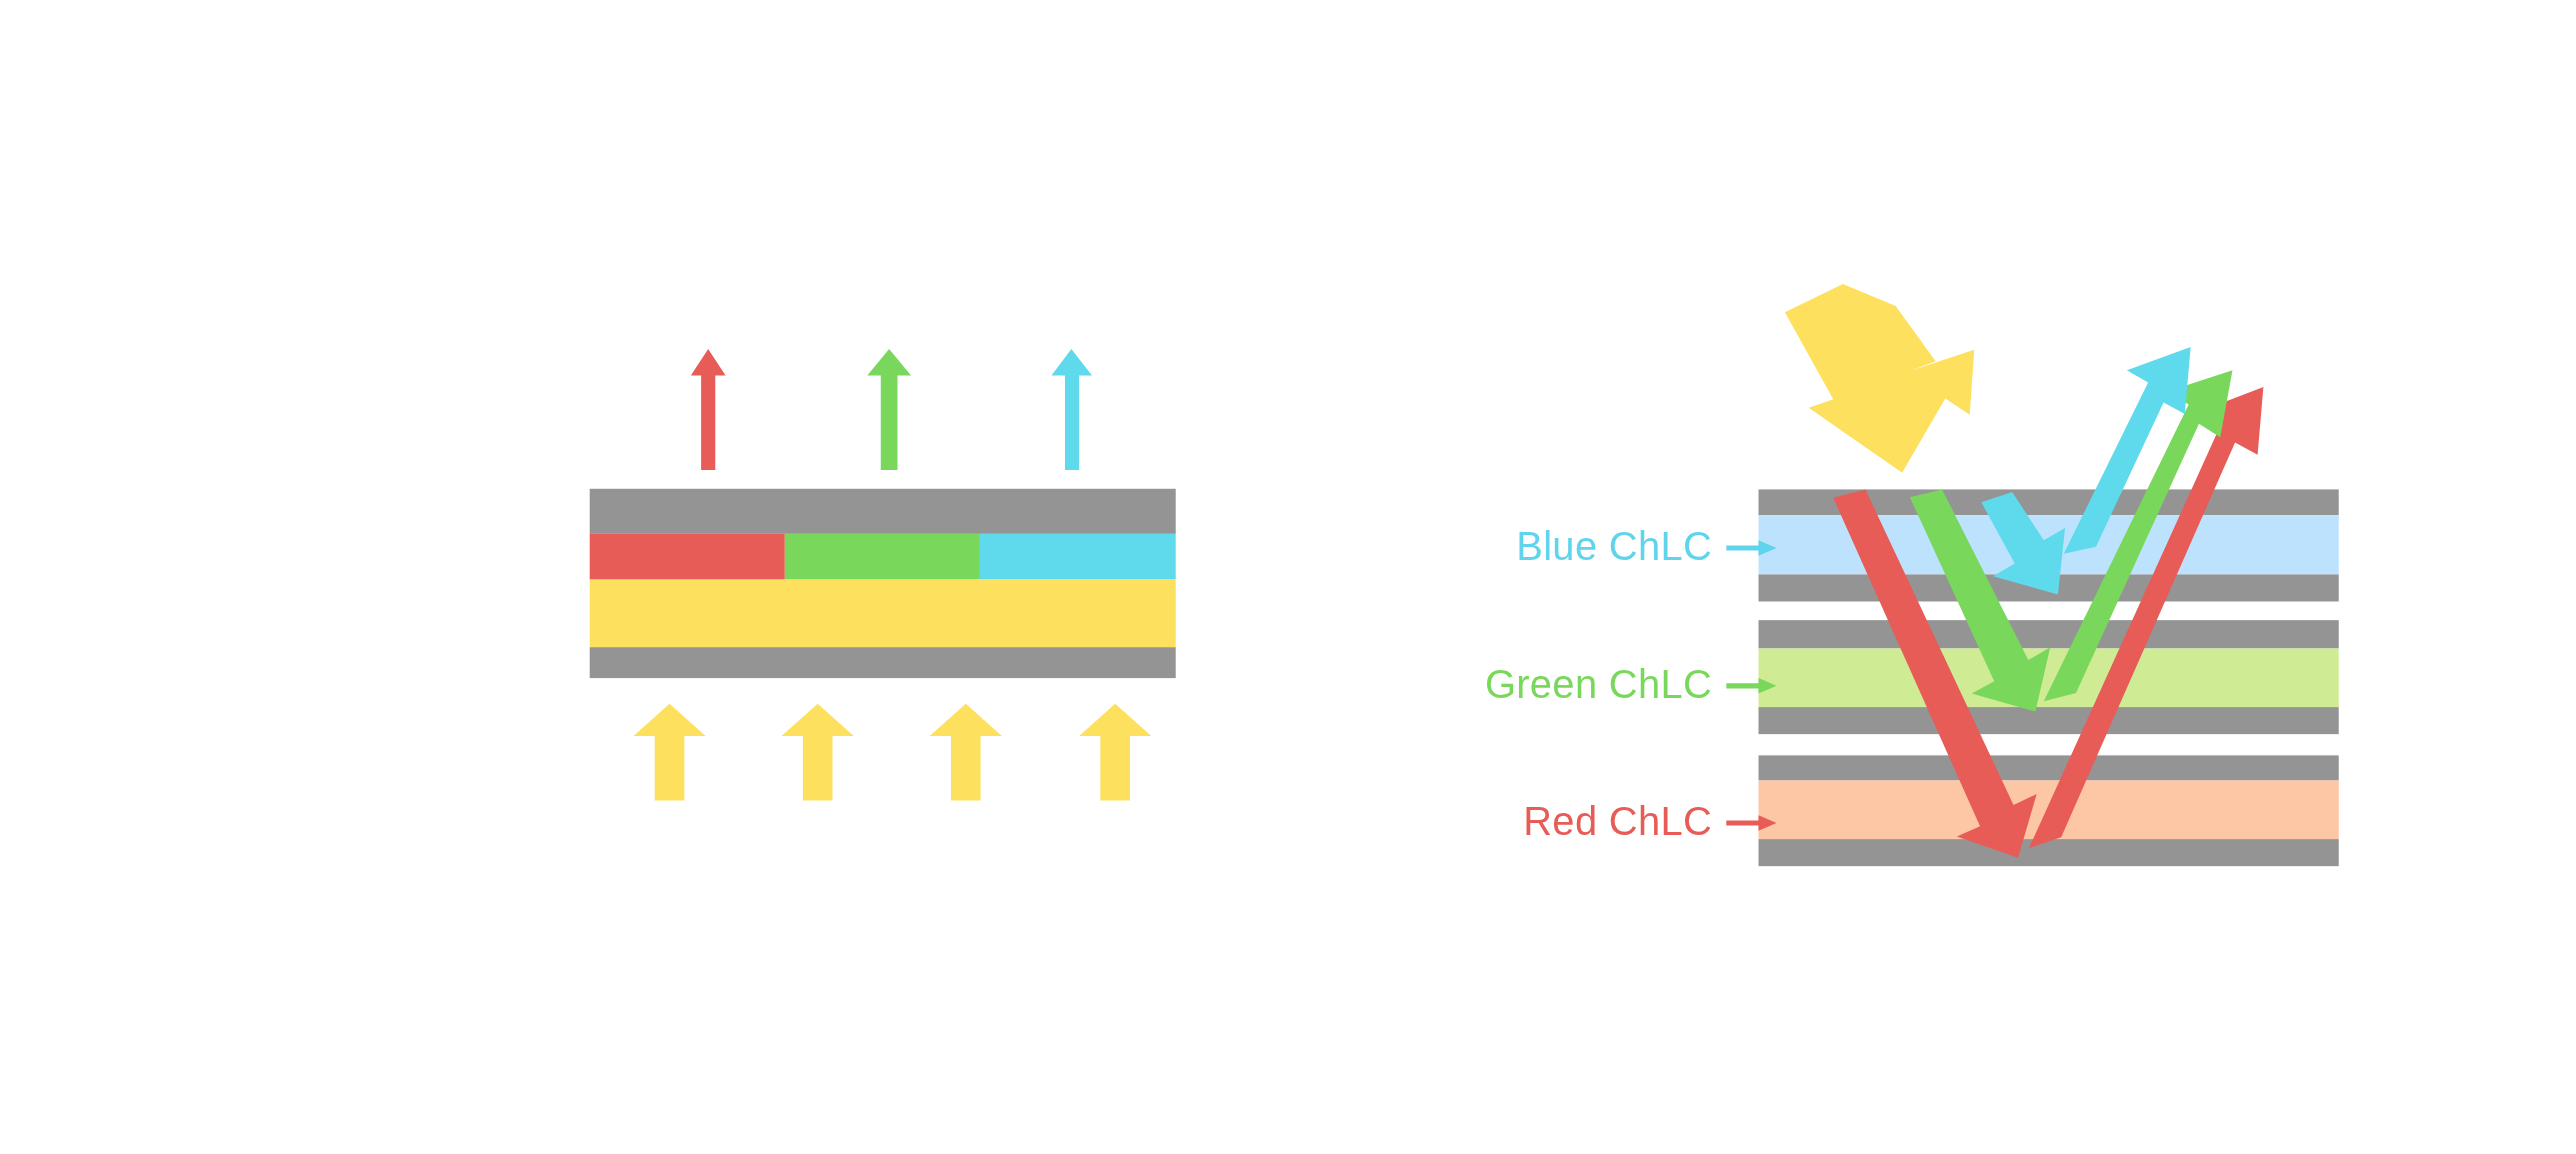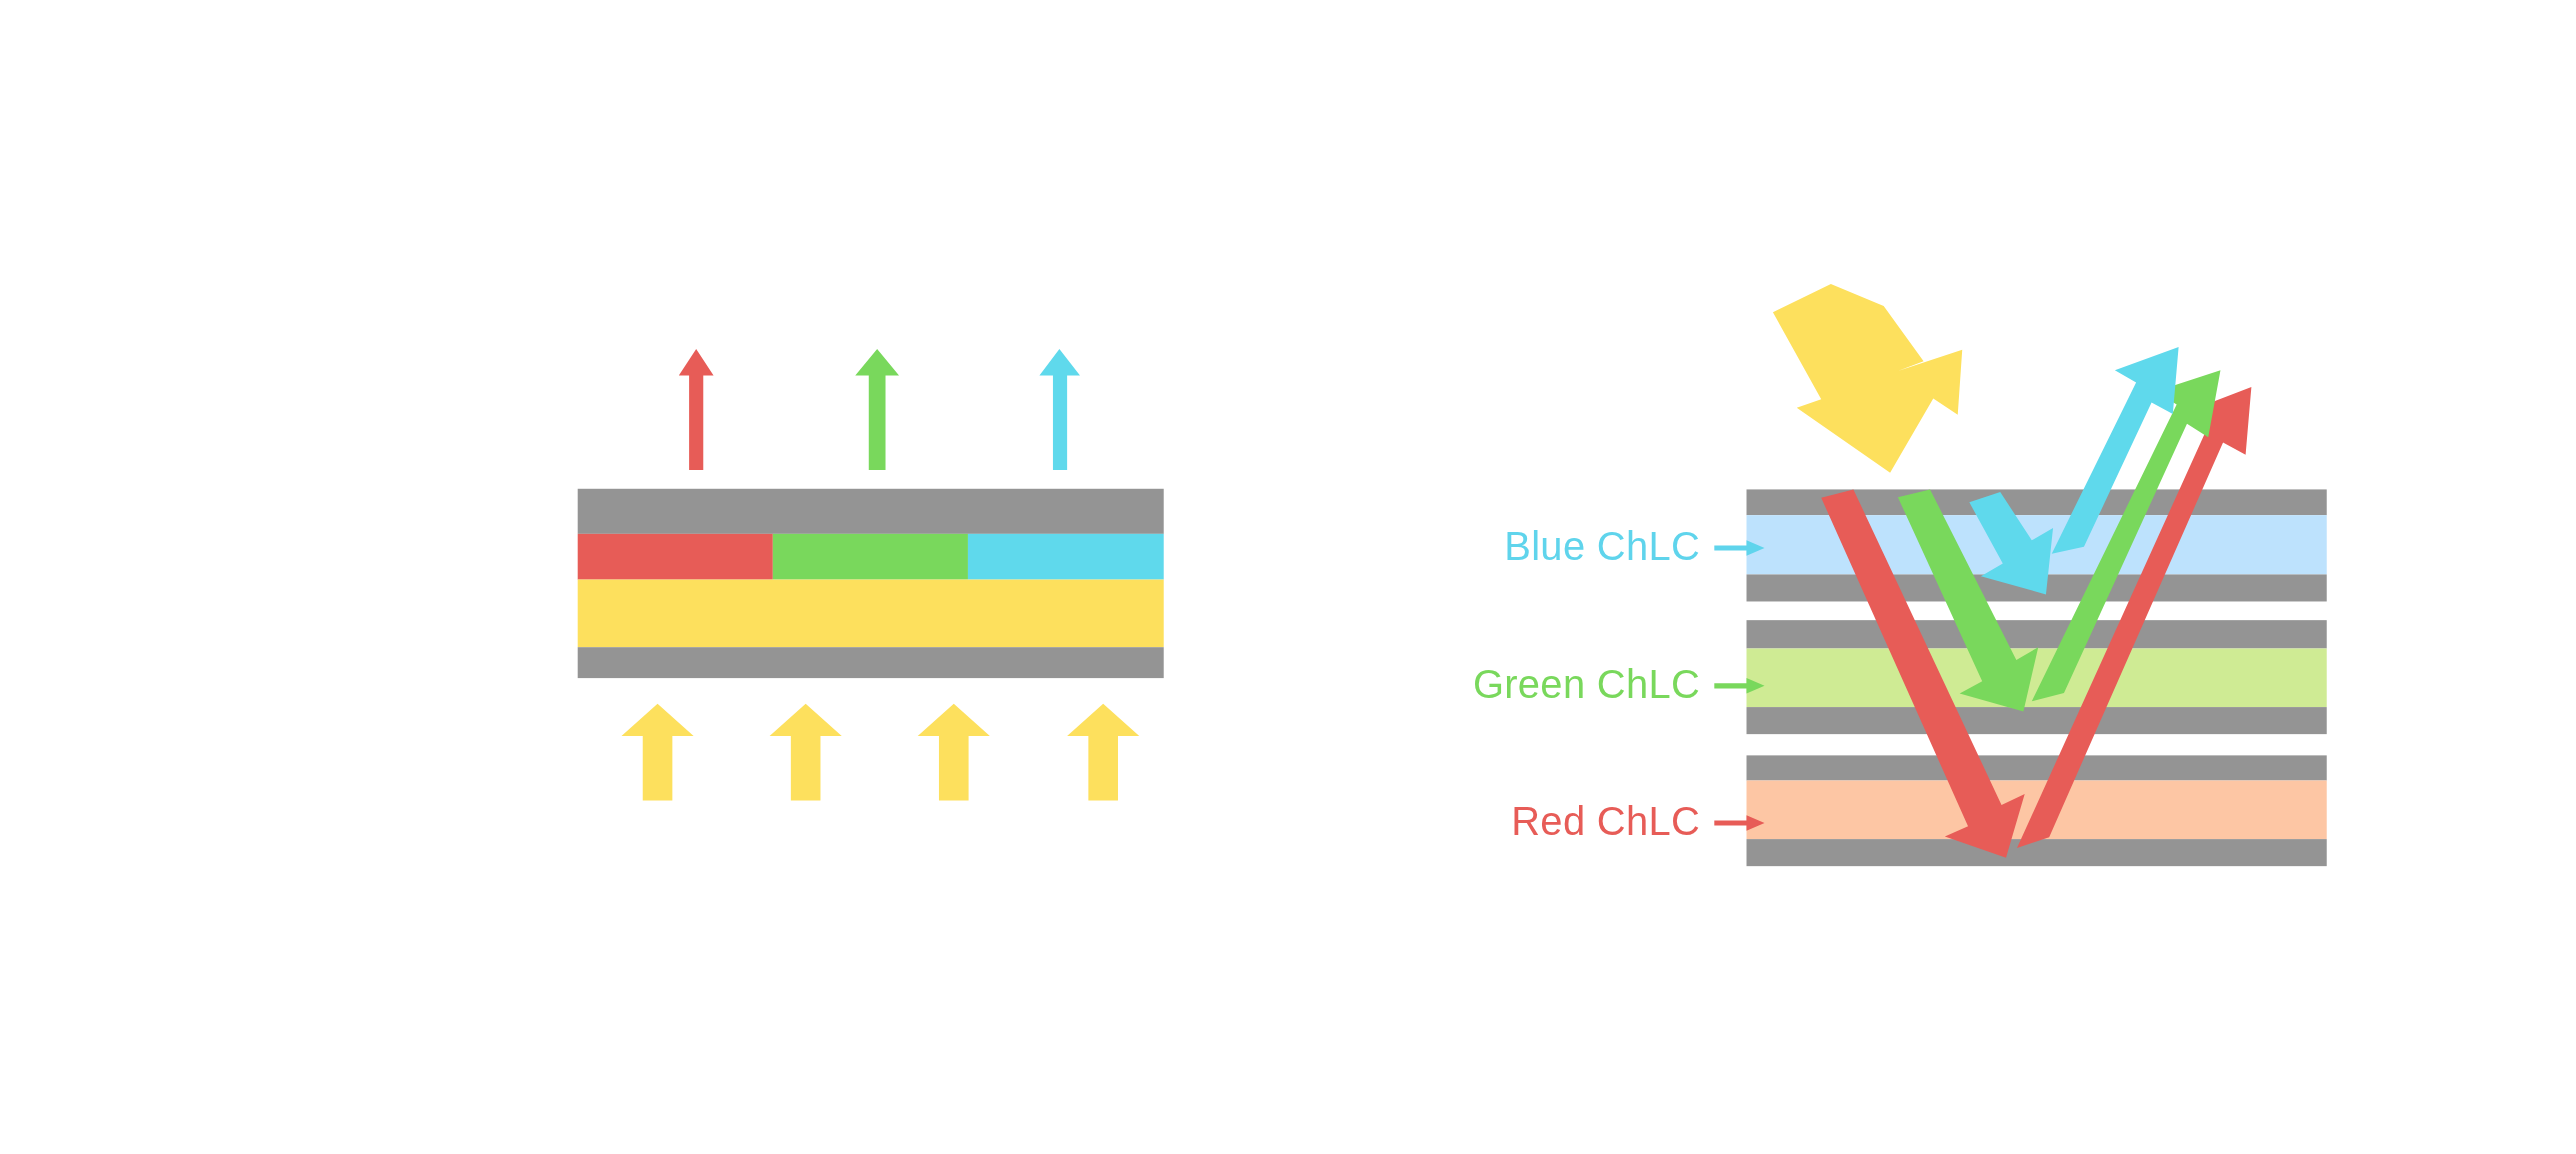--- a/index.html
+++ b/index.html
@@ -10,21 +10,21 @@
   }
   body {
     width: 2576px;
     height: 1154px;
     position: relative;
     overflow: hidden;
     font-family: "Liberation Sans", sans-serif;
   }
   #diagram-root {
     position: absolute;
-    left: 0; top: 0;
+    left: 12px; top: 0;
     width: 2376px;
     height: 1154px;
   }
   svg.canvas {
     display: block;
     width: 2576px;
     height: 1154px;
   }
   .lbl {
     font-family: "Liberation Sans", sans-serif;

